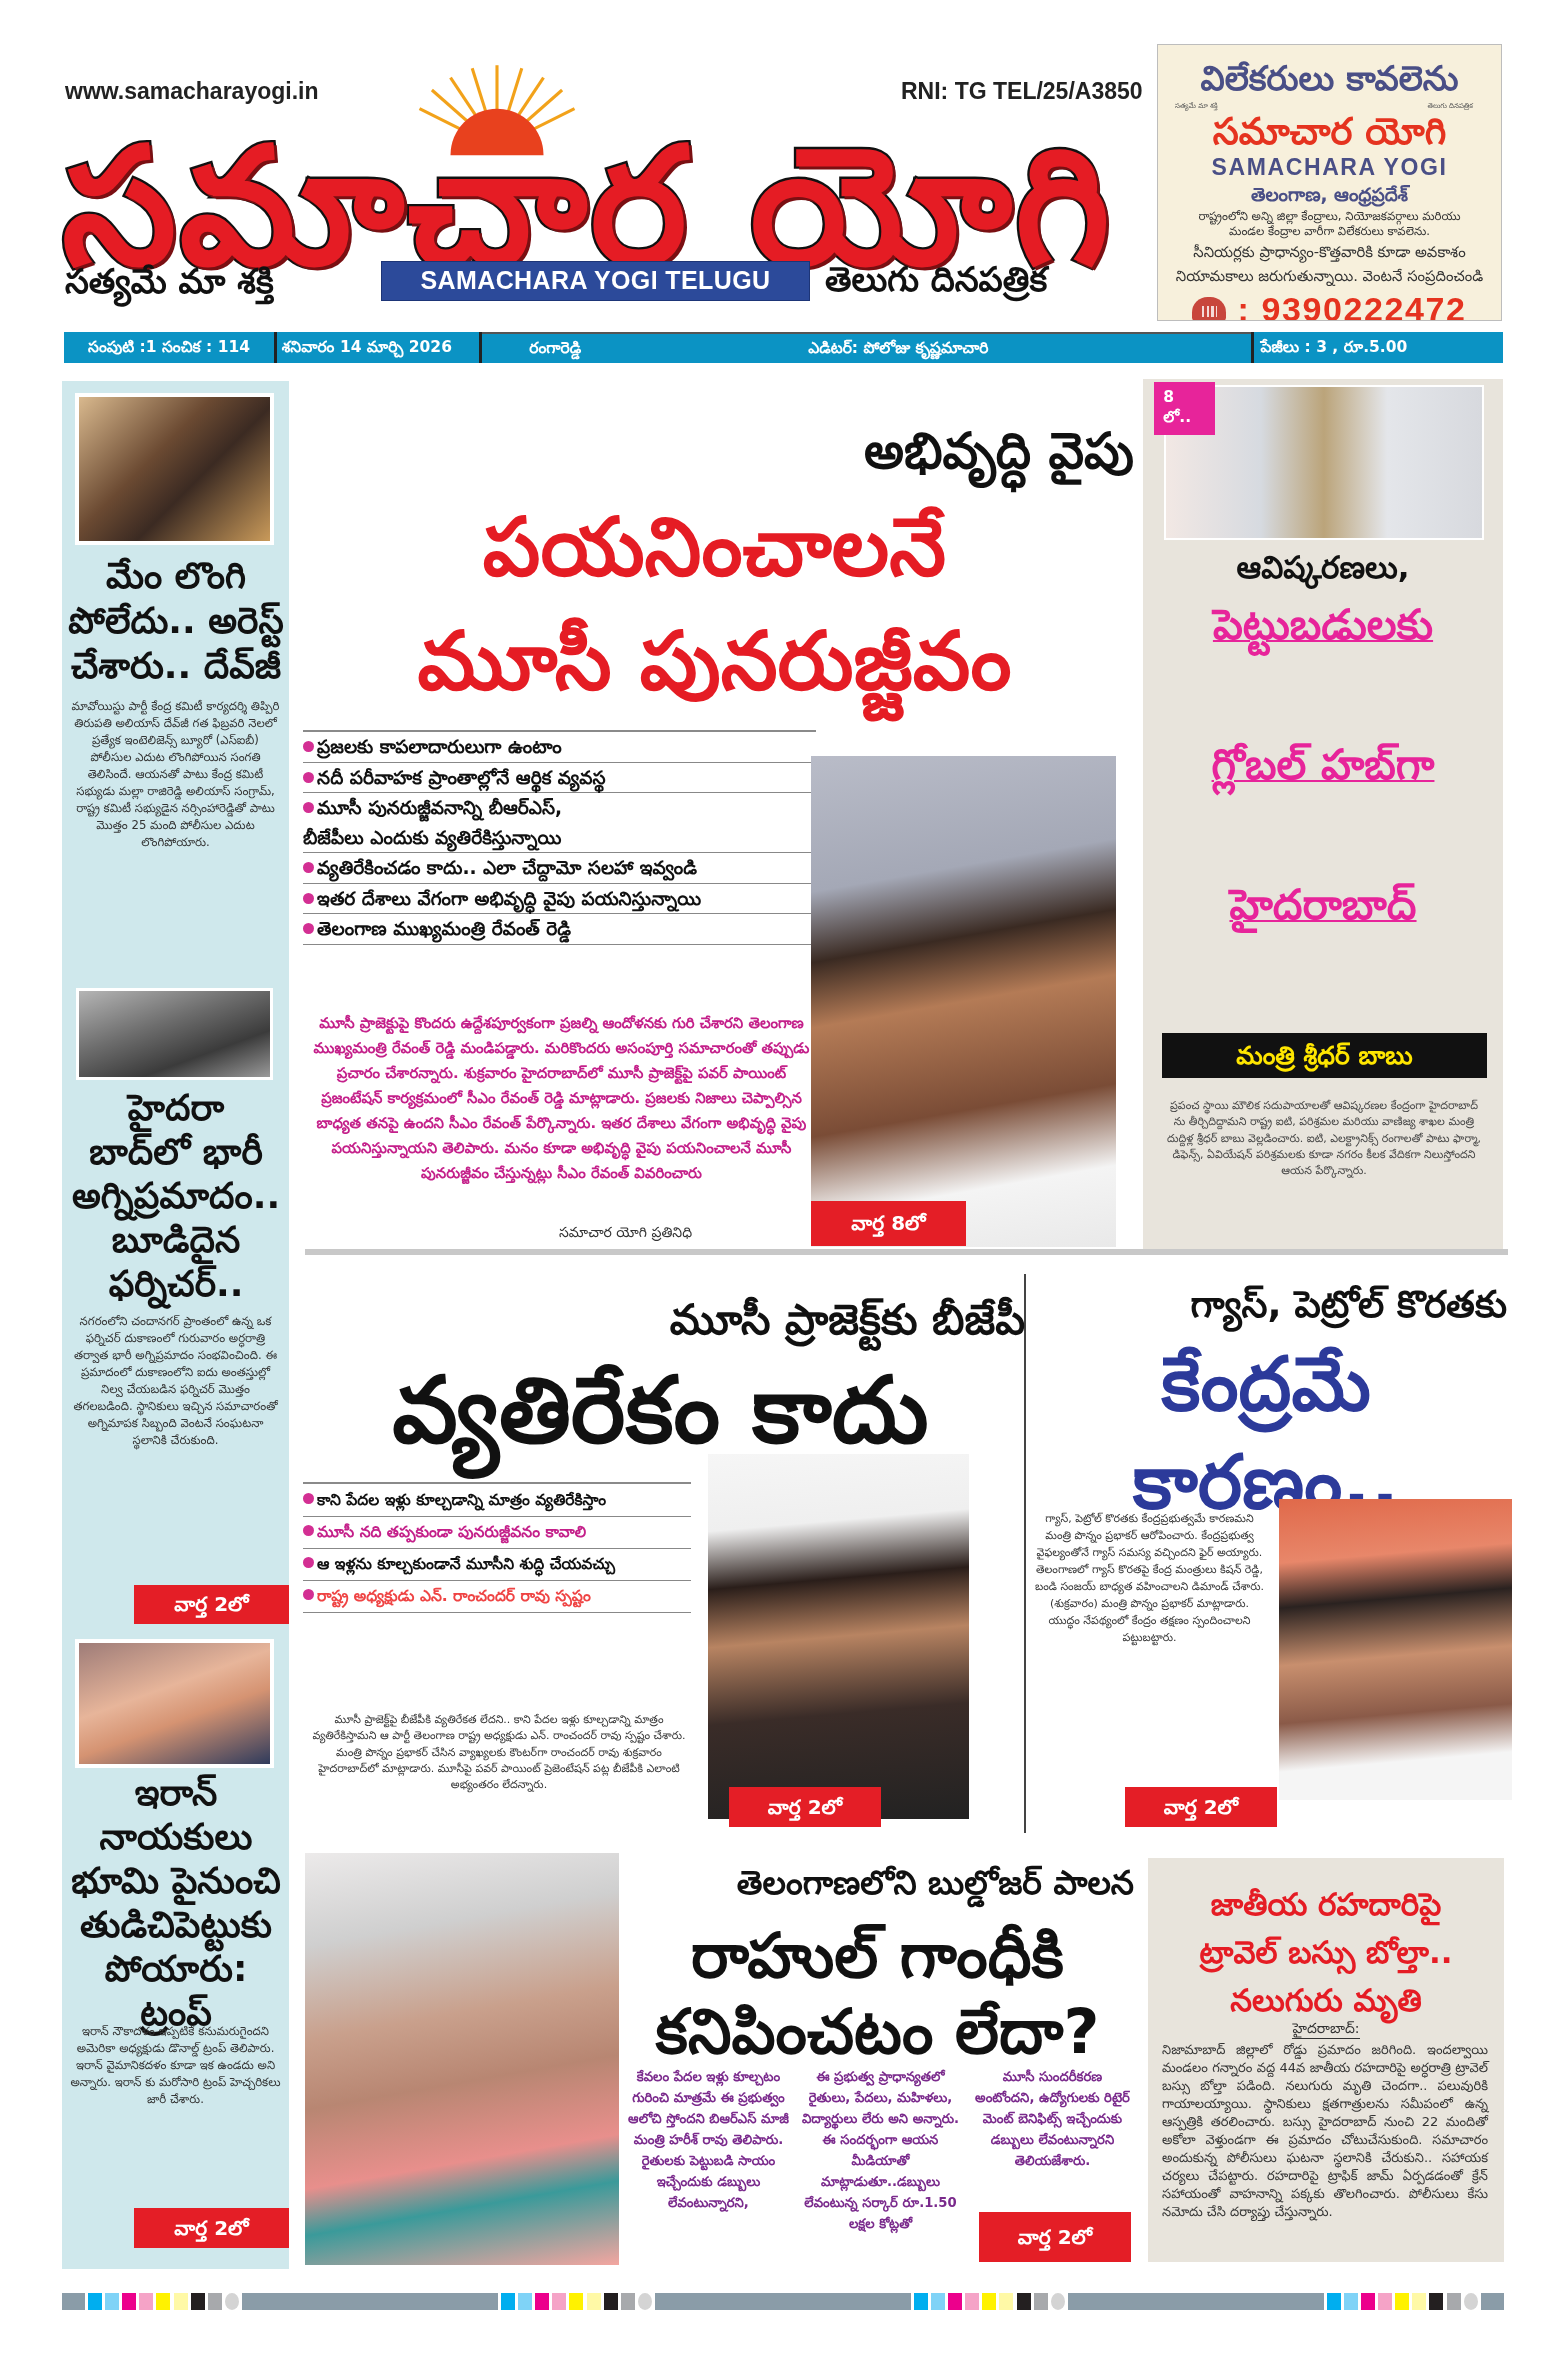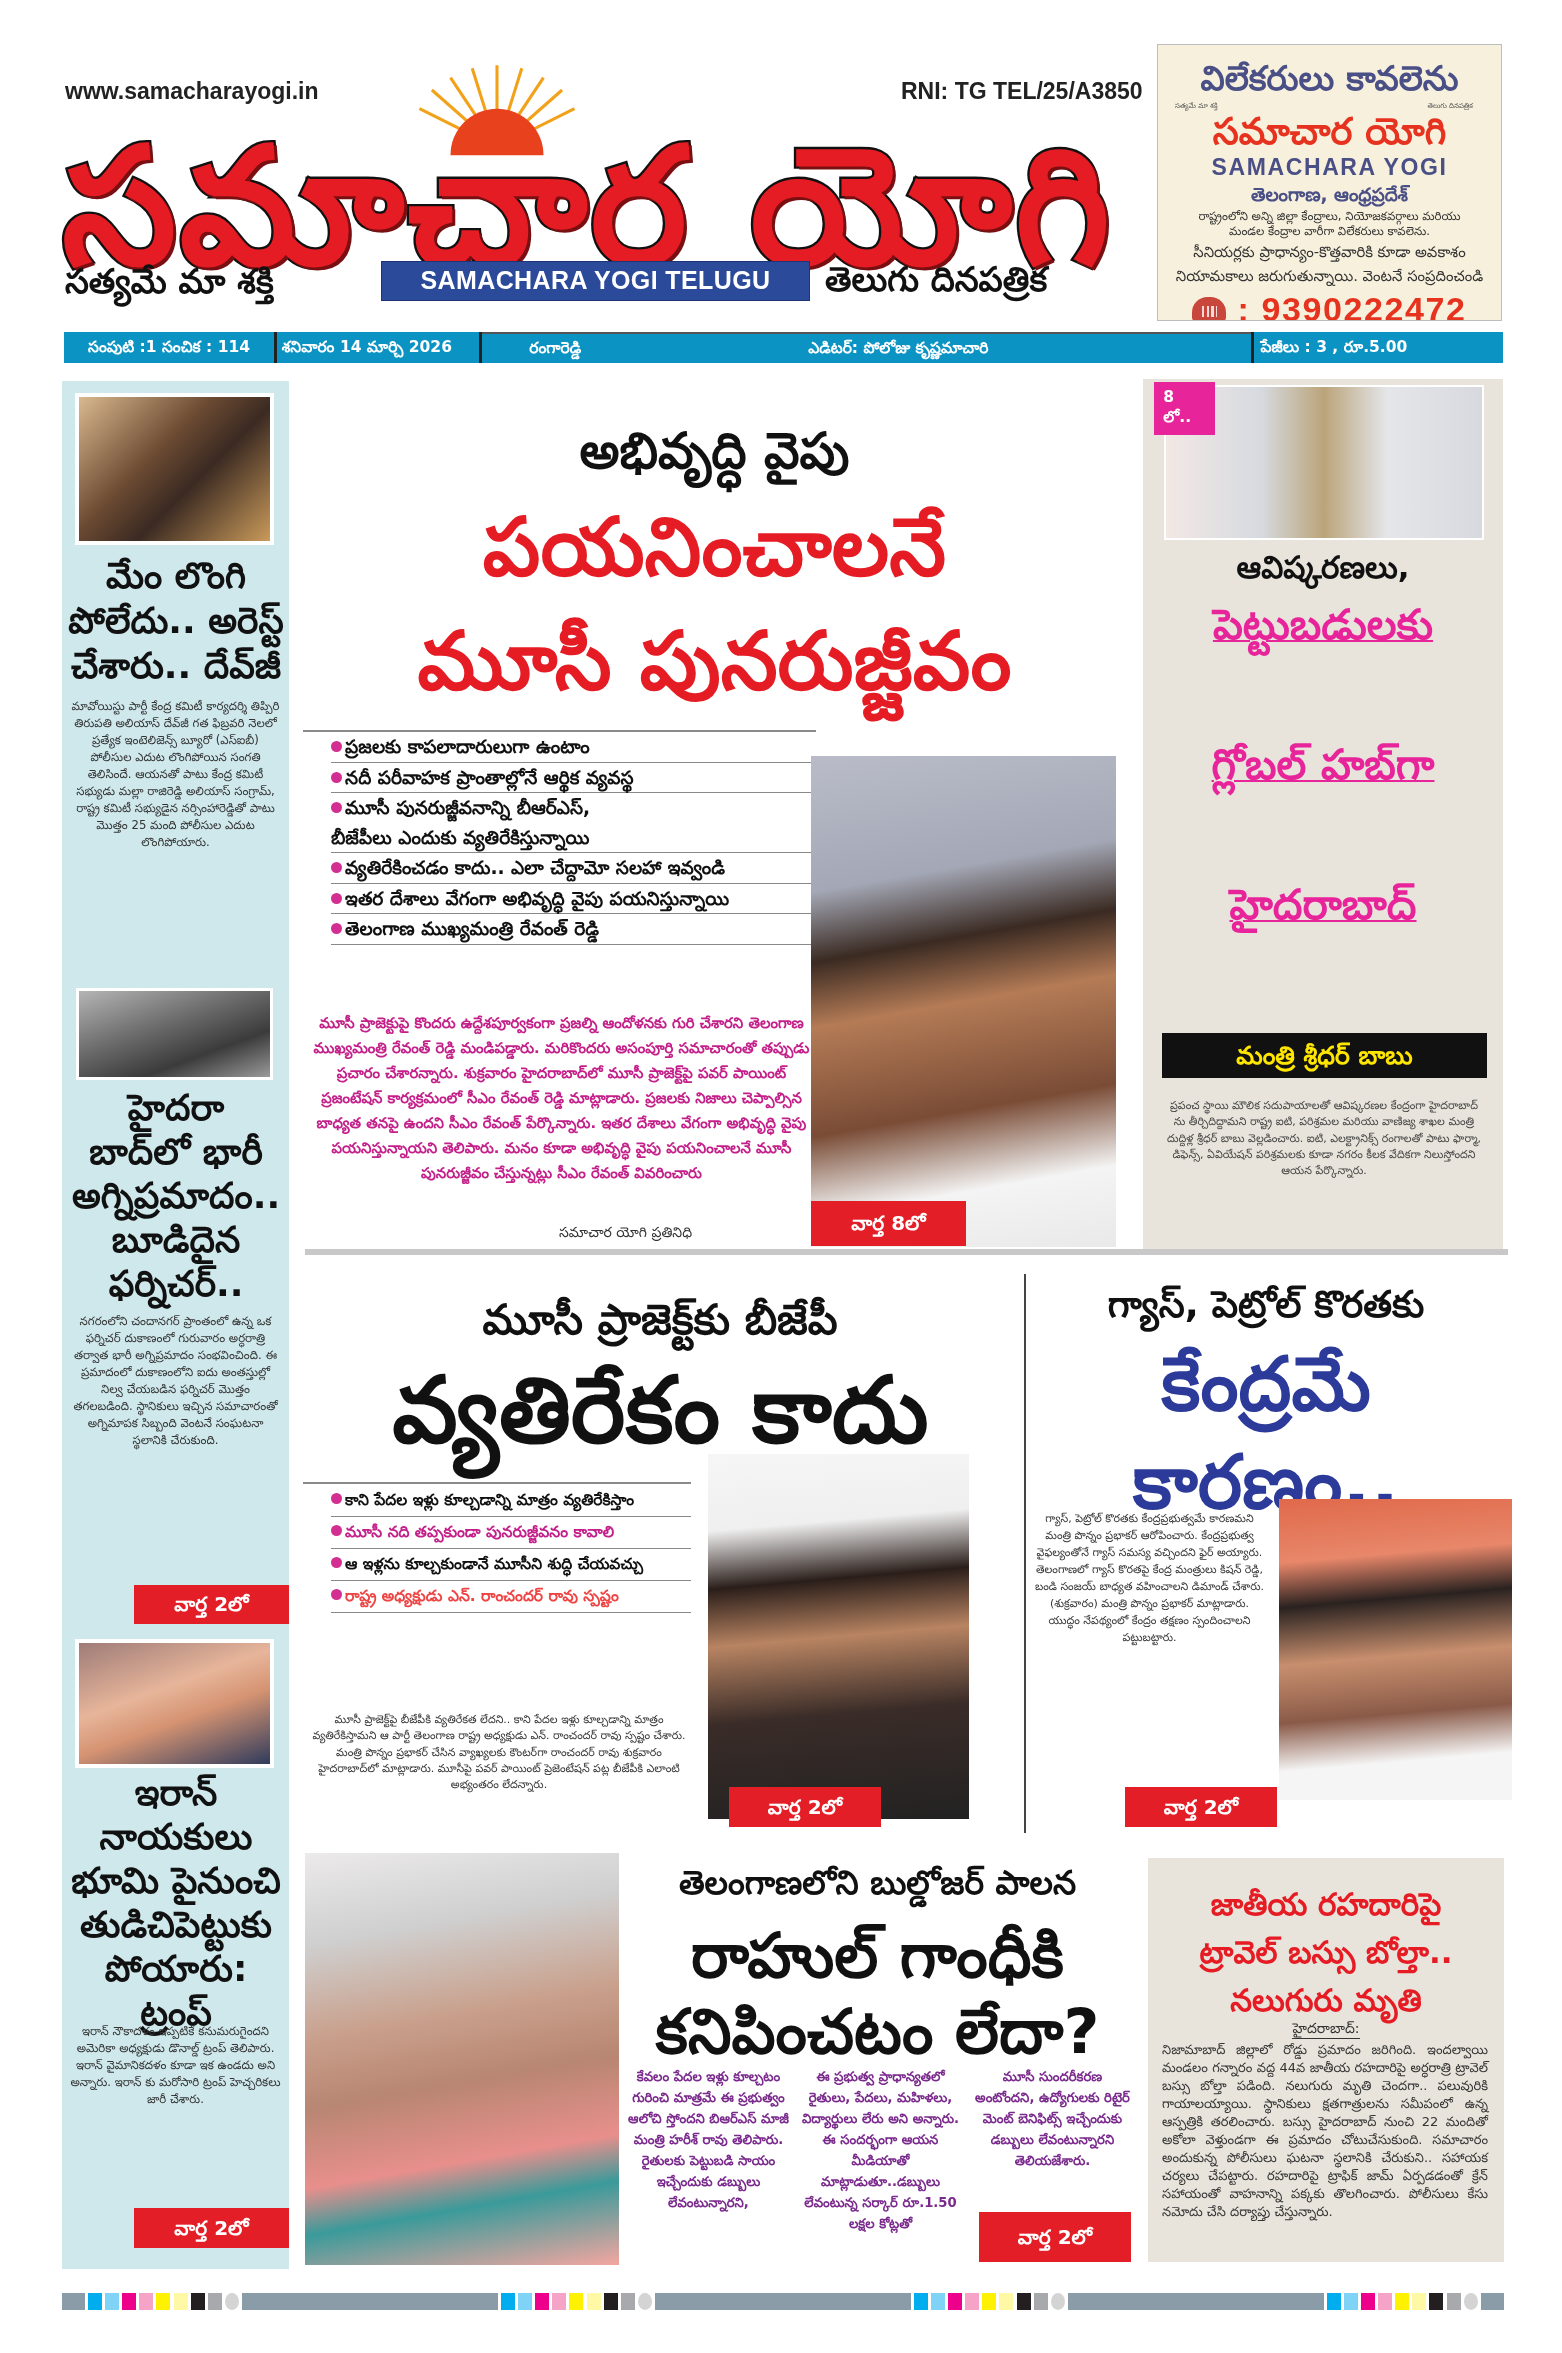--- a/index.html
+++ b/index.html
@@ -48,26 +48,26 @@
   .leftcol { left: 62px; top: 381px; width: 227px; height: 1888px; background: #cfe8ec; }
   .photo { background: #999; border: 4.7px solid #fff; overflow: hidden; }
   .ph-devji { left: 75px; top: 393px; width: 199px; height: 152px; background: linear-gradient(135deg,#d9b98e 0%,#6b4a32 40%,#3b2a22 60%,#c99a5a 100%); }
   .ph-fire { left: 76px; top: 988px; width: 197px; height: 92px; background: linear-gradient(160deg,#b5b5b5 0%,#6d6d6d 40%,#3b3b3b 70%,#9a9a9a 100%); border-width: 3.1px; }
   .ph-trump { left: 75px; top: 1639px; width: 199px; height: 129px; background: linear-gradient(160deg,#9e7c78 0%,#e7b59a 40%,#d59372 60%,#2f3b5c 100%); }
   .left-head { left: 64px; width: 224px; text-align: center; font-weight: bold; font-size: 36px; line-height: 45px; color: #111; }
   .left-body { left: 70px; width: 211px; text-align: center; font-size: 11.7px; line-height: 17px; color: #333; }
   .more-red { background: #e41e26; color: #fff; font-weight: bold; font-size: 20px; text-align: center; }
 
   
-  .kicker { font-weight: bold; text-align: center; color: #111; }
+  .kicker { font-weight: bold; text-align: right; color: #111; }
   .lead-kicker { left: 295px; top: 416px; width: 839px; font-size: 50px; line-height: 70px; }
   .lead-head { left: 295px; width: 839px; text-align: center; font-weight: bold; color: #e51c24; font-size: 81px; line-height: 101px; }
   .rule { background: #8a8a8a; height: 1.6px; }
   .bullets { left: 303px; top: 732px; width: 513px; }
-  .bullet { font-weight: bold; font-size: 18.6px; line-height: 29.5px; color: #111; border-bottom: 1.6px solid #888; padding: 0 0 0 0; margin-left: 28px; }
+  .bullet { font-weight: bold; font-size: 18.6px; line-height: 29.5px; color: #111; border-bottom: 1.6px solid #888; padding: 0 0 0 0; }
   .dot { display: inline-block; width: 11px; height: 11px; border-radius: 50%; background: #d32f93; margin-right: 3.1px; vertical-align: 0.8px; }
   .lead-body { left: 305px; top: 1010px; width: 513px; text-align: center; color: #c4208a; font-weight: bold; font-size: 14.8px; line-height: 25px; }
   .byline { left: 559px; top: 1224px; font-size: 14px; color: #333; }
   .ph-revanth { left: 811px; top: 756px; width: 305px; height: 491px; border: none; background: linear-gradient(170deg,#b9bcc8 0%,#a4a8b6 25%,#3a2a22 38%,#b47b56 50%,#7a4c36 70%,#f4f4f4 85%,#e9e9e9 100%); }
 
   
   .rt-box { left: 1143px; top: 379px; width: 360px; height: 873px; background: #e8e4dc; }
   .ph-sridhar { left: 1164px; top: 385px; width: 320px; height: 155px; background: linear-gradient(90deg,#f2e8e4 0%,#d6dae0 30%,#bba47a 50%,#e4e6ea 70%,#d7d9de 100%); border: 2.3px solid #fff; }
   .pink-tag { left: 1154px; top: 382px; width: 61px; height: 53px; background: #e7249a; color: #fff; font-weight: bold; font-size: 15.5px; line-height: 20px; padding: 4.7px 0 0 9.3px; }
   .rt-kicker { left: 1143px; top: 548px; width: 360px; text-align: center; font-weight: bold; font-size: 31px; line-height: 39px; color: #111; }

